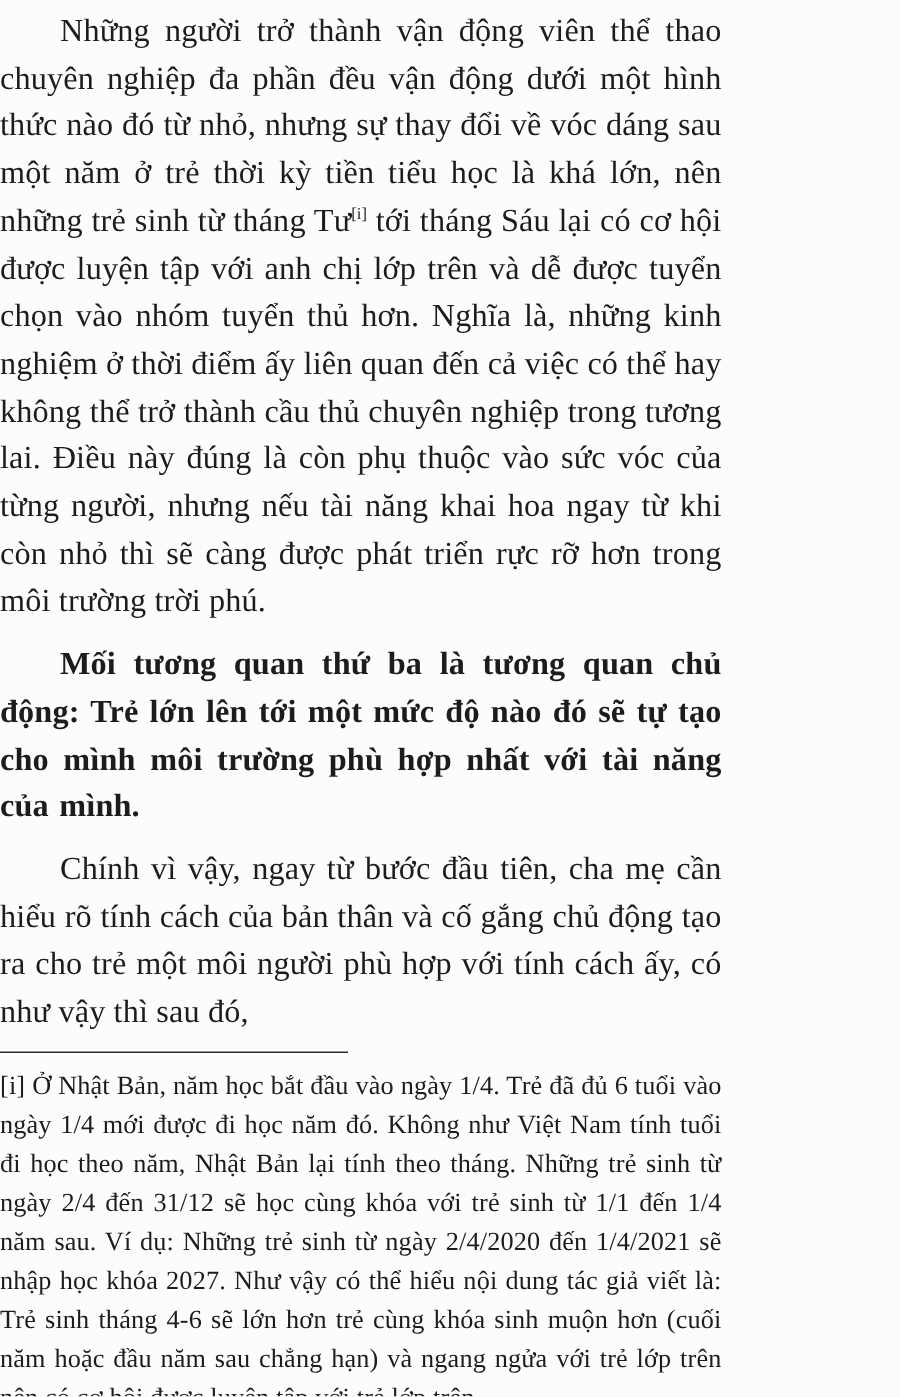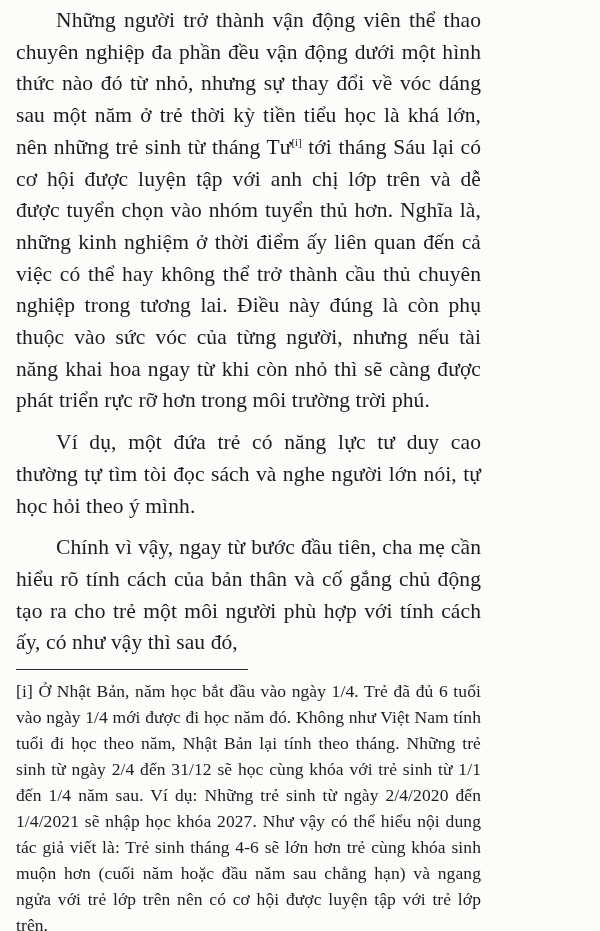--- a/index.html
+++ b/index.html
@@ -8,21 +8,21 @@
     background: #fcfcfb;
   }
   .page {
     position: relative;
     width: 518px;
     height: 931px;
     box-sizing: border-box;
     background: #fcfcfb;
     color: #1c1c1c;
     font-family: "Liberation Serif", serif;
-    padding: 5px 37px 0 16px;
+    padding: 5px 37px 0 0;
     overflow: hidden;
   }
   .body-text p {
     margin: 0 0 10px 0;
     font-size: 21.5px;
     line-height: 31.7px;
     text-align: justify;
     text-indent: 40px;
     letter-spacing: 0.1px;
   }
@@ -59,22 +59,22 @@
     color: #1c1c1c;
   }
 </style>
 </head>
 <body>
 
 <div class="page">
   <div class="body-text">
     <p><span>Những người trở thành vận động viên thể thao chuyên nghiệp đa phần đều vận động dưới một hình thức nào đó từ nhỏ, nhưng sự thay đổi về vóc dáng sau một năm ở trẻ thời kỳ tiền tiểu học là khá lớn, nên những trẻ sinh từ tháng Tư</span><sup class="fn-ref">[i]</sup><span> tới tháng Sáu lại có cơ hội được luyện tập với anh chị lớp trên và dễ được tuyển chọn vào nhóm tuyển thủ hơn. Nghĩa là, những kinh nghiệm ở thời điểm ấy liên quan đến cả việc có thể hay không thể trở thành cầu thủ chuyên nghiệp trong tương lai. Điều này đúng là còn phụ thuộc vào sức vóc của từng người, nhưng nếu tài năng khai hoa ngay từ khi còn nhỏ thì sẽ càng được phát triển rực rỡ hơn trong môi trường trời phú.</span></p>
 
+    <p class="bold">Mối tương quan thứ ba là tương quan chủ động: Trẻ lớn lên tới một mức độ nào đó sẽ tự tạo cho mình môi trường phù hợp nhất với tài năng của mình.</p>
 
-    <p>Ví dụ, một đứa trẻ có năng lực tư duy cao thường tự tìm tòi đọc sách và nghe người lớn nói, tự học hỏi theo ý mình.</p>
 
     <p>Chính vì vậy, ngay từ bước đầu tiên, cha mẹ cần hiểu rõ tính cách của bản thân và cố gắng chủ động tạo ra cho trẻ một môi người phù hợp với tính cách ấy, có như vậy thì sau đó,</p>
   </div>
 
   <div class="footnote-separator"></div>
 
   <div class="footnote"><span>[i]</span> <span>Ở Nhật Bản, năm học bắt đầu vào ngày 1/4. Trẻ đã đủ 6 tuổi vào ngày 1/4 mới được đi học năm đó. Không như Việt Nam tính tuổi đi học theo năm, Nhật Bản lại tính theo tháng. Những trẻ sinh từ ngày 2/4 đến 31/12 sẽ học cùng khóa với trẻ sinh từ 1/1 đến 1/4 năm sau. Ví dụ: Những trẻ sinh từ ngày 2/4/2020 đến 1/4/2021 sẽ nhập học khóa 2027. Như vậy có thể hiểu nội dung tác giả viết là: Trẻ sinh tháng 4-6 sẽ lớn hơn trẻ cùng khóa sinh muộn hơn (cuối năm hoặc đầu năm sau chẳng hạn) và ngang ngửa với trẻ lớp trên nên có cơ hội được luyện tập với trẻ lớp trên.</span></div>
 
   <div class="page-number">19</div>
 </div>

